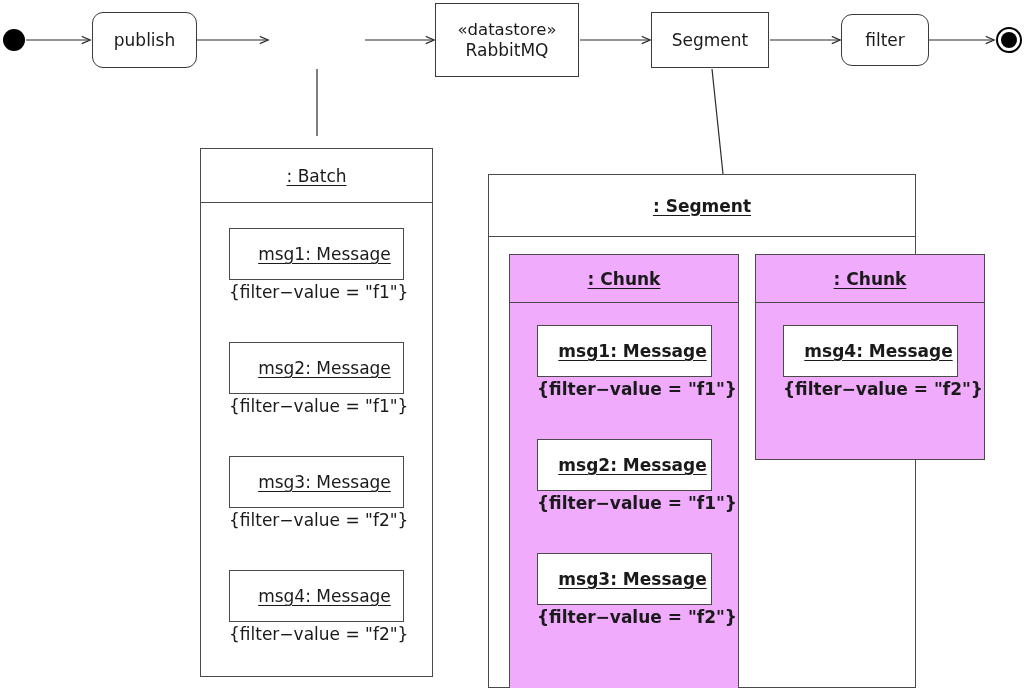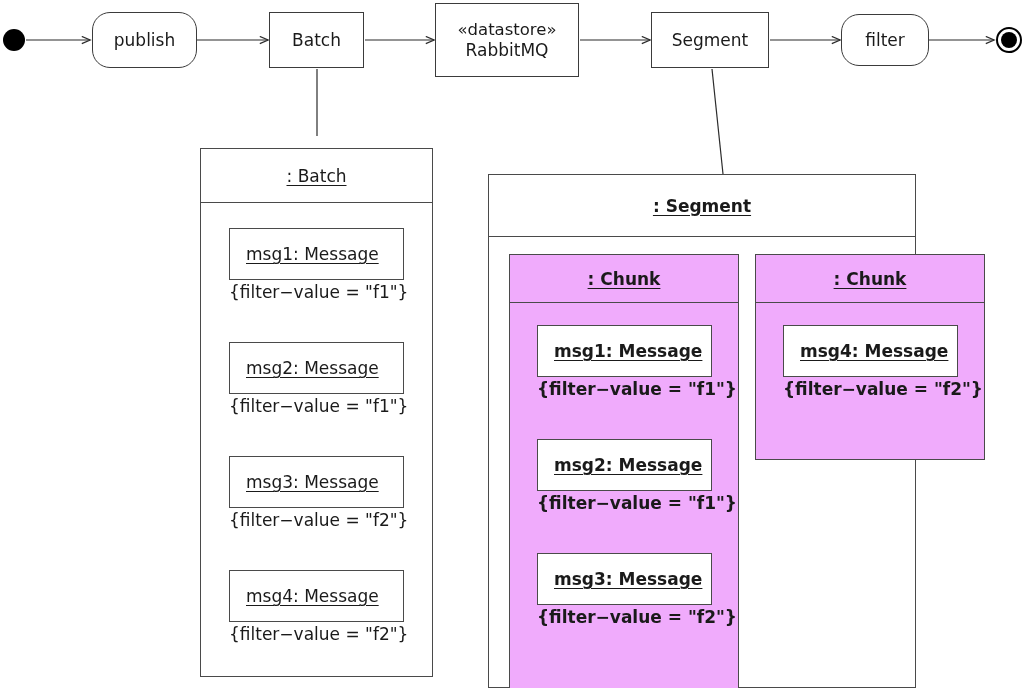--- a/index.html
+++ b/index.html
@@ -28,21 +28,21 @@
     flex-direction: column;
     align-items: center;
     justify-content: center;
     background: #ffffff;
     border: 1.3px solid #3b3b3b;
     font-size: 17px;
     line-height: 1.18;
     text-align: center;
     white-space: nowrap;
   }
-  .node.rounded { border-radius: 18px; }
+  .node.rounded { border-radius: 11px; }
   .node .stereo { font-size: 16.5px; }
 
   .initial-node, .final-node {
     position: absolute;
     box-sizing: border-box;
     border-radius: 50%;
   }
   .initial-node {
     background: #000000;
   }
@@ -102,21 +102,21 @@
     position: absolute;
     box-sizing: border-box;
   }
   .msg-box {
     box-sizing: border-box;
     border: 1.3px solid #4a4a4a;
     background: #ffffff;
     height: 52px;
     display: flex;
     align-items: center;
-    justify-content: flex-start;
+    justify-content: center;
     font-size: 17px;
     padding-left: 16px;
   }
   .msg-box span {
     text-decoration: underline;
     text-underline-offset: 3px;
     white-space: nowrap;
   }
   .msg-constraint {
     font-size: 17px;
@@ -158,23 +158,20 @@
       <line x1="712" y1="69" x2="723" y2="174"></line>
     </g>
   </svg>
 
   <div class="initial-node" style="left:3px; top:29px; width:22px; height:22px;"></div>
 
   <div class="node rounded" style="left:92px; top:12px; width:105px; height:56px;">
     <div>publish</div>
   </div>
 
-  <div class="node" style="left:269px; top:12px; width:95px; height:56px;">
-    <div>Batch</div>
-  </div>
 
   <div class="node" style="left:435px; top:3px; width:144px; height:74px;">
     <div class="stereo">«datastore»</div>
     <div>RabbitMQ</div>
   </div>
 
   <div class="node" style="left:651px; top:12px; width:118px; height:56px;">
     <div>Segment</div>
   </div>
 

